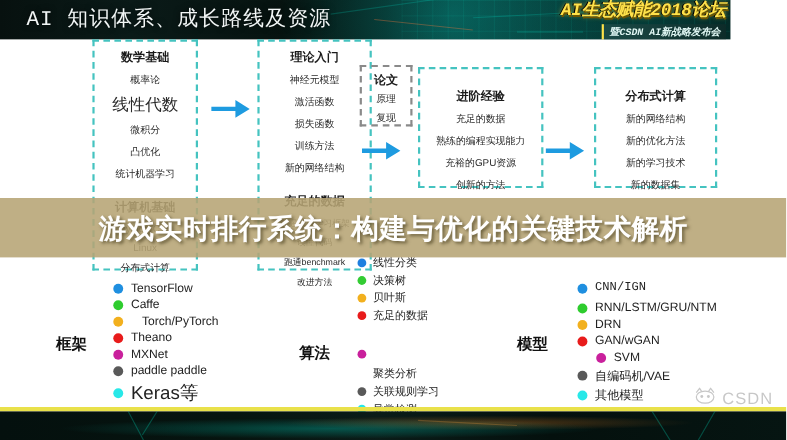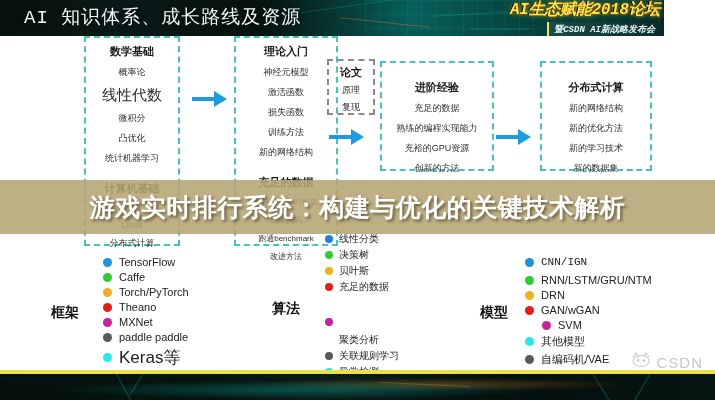--- a/index.html
+++ b/index.html
@@ -204,21 +204,21 @@
       <div class="lbl" style="left:6px;top:48px;">框架</div>
       <ul style="left:58px;top:0px;">
         <li style="margin-bottom:3px;">
           <span class="dot" style="width:9px;height:9px;margin-right:7px;background:#1f8fe0;"></span>
           <span style="font-size:11px;color:#222;">TensorFlow</span>
         </li>
         <li style="margin-bottom:3px;">
           <span class="dot" style="width:9px;height:9px;margin-right:7px;background:#2ecc2e;"></span>
           <span style="font-size:11px;color:#222;">Caffe</span>
         </li>
-        <li style="margin-bottom:3px;">
+        <li style="margin-bottom:3px;gap:10px;">
           <span class="dot" style="width:9px;height:9px;margin-right:7px;background:#f2b01e;"></span>
           <span style="font-size:11px;color:#222;">Torch/PyTorch</span>
         </li>
         <li style="margin-bottom:3px;">
           <span class="dot" style="width:9px;height:9px;margin-right:7px;background:#e81b1b;"></span>
           <span style="font-size:11px;color:#222;">Theano</span>
         </li>
         <li style="margin-bottom:3px;">
           <span class="dot" style="width:9px;height:9px;margin-right:7px;background:#c9209c;"></span>
           <span style="font-size:11px;color:#222;">MXNet</span>
@@ -228,21 +228,21 @@
           <span style="font-size:11px;color:#222;">paddle paddle</span>
         </li>
         <li style="margin-bottom:3px;">
           <span class="dot" style="width:9px;height:9px;margin-right:7px;background:#28e8e8;"></span>
           <span style="font-size:17px;color:#222;">Keras等</span>
         </li>
       </ul>
     </div>
 
     <div class="legend" style="left:272px;top:196px;">
-      <div class="lbl" style="left:0px;top:68px;text-align:right;">算法</div>
+      <div class="lbl" style="left:0px;top:80px;text-align:right;">算法</div>
       <ul style="left:53px;top:0px;">
         <li style="margin-bottom:2px;">
           <span class="dot" style="width:8px;height:8px;margin-right:6px;background:#1f7fe0;"></span>
           <span style="font-size:10px;color:#222;">线性分类</span>
         </li>
         <li style="margin-bottom:2px;">
           <span class="dot" style="width:8px;height:8px;margin-right:6px;background:#33cc33;"></span>
           <span style="font-size:10px;color:#222;">决策树</span>
         </li>
         <li style="margin-bottom:2px;">
@@ -278,21 +278,21 @@
           <span style="font-size:10px;color:#222;">迁移学习</span>
         </li>
         <li style="margin-bottom:2px;">
           <span class="dot" style="width:8px;height:8px;margin-right:6px;background:#159b8c;"></span>
           <span style="font-size:10px;color:#222;">其他方法</span>
         </li>
       </ul>
     </div>
 
     <div class="legend" style="left:470px;top:220px;">
-      <div class="lbl" style="left:0px;top:48px;margin-left:10px;">模型</div>
+      <div class="lbl" style="left:0px;top:48px;">模型</div>
       <ul style="left:55px;top:0px;">
         <li style="margin-bottom:6px;font-family:Liberation Mono, monospace;">
           <span class="dot" style="width:9px;height:9px;margin-right:7px;background:#1f8fe0;"></span>
           <span style="font-size:11px;color:#222;">CNN/IGN</span>
         </li>
         <li style="margin-bottom:3px;">
           <span class="dot" style="width:9px;height:9px;margin-right:7px;background:#2ecc2e;"></span>
           <span style="font-size:11px;color:#222;">RNN/LSTM/GRU/NTM</span>
         </li>
         <li style="margin-bottom:3px;">
@@ -301,26 +301,26 @@
         </li>
         <li style="margin-bottom:3px;">
           <span class="dot" style="width:9px;height:9px;margin-right:7px;background:#e81b1b;"></span>
           <span style="font-size:11px;color:#222;">GAN/wGAN</span>
         </li>
         <li style="margin-bottom:3px;padding-left:17px;">
           <span class="dot" style="width:9px;height:9px;margin-right:7px;background:#c9209c;"></span>
           <span style="font-size:11px;color:#222;">SVM</span>
         </li>
         <li style="margin-bottom:3px;">
+          <span class="dot" style="width:9px;height:9px;margin-right:7px;background:#595959;"></span>
+          <span style="font-size:11px;color:#222;">自编码机/VAE</span>
+        </li>
+        <li style="margin-bottom:3px;">
           <span class="dot" style="width:9px;height:9px;margin-right:7px;background:#28e8e8;"></span>
           <span style="font-size:11px;color:#222;">其他模型</span>
-        </li>
-        <li style="margin-bottom:3px;">
-          <span class="dot" style="width:9px;height:9px;margin-right:7px;background:#595959;"></span>
-          <span style="font-size:11px;color:#222;">自编码机/VAE</span>
         </li>
       </ul>
     </div>
 
   </div>
 
   <div class="banner">
     <div class="banner-text">游戏实时排行系统：构建与优化的关键技术解析</div>
   </div>
 

